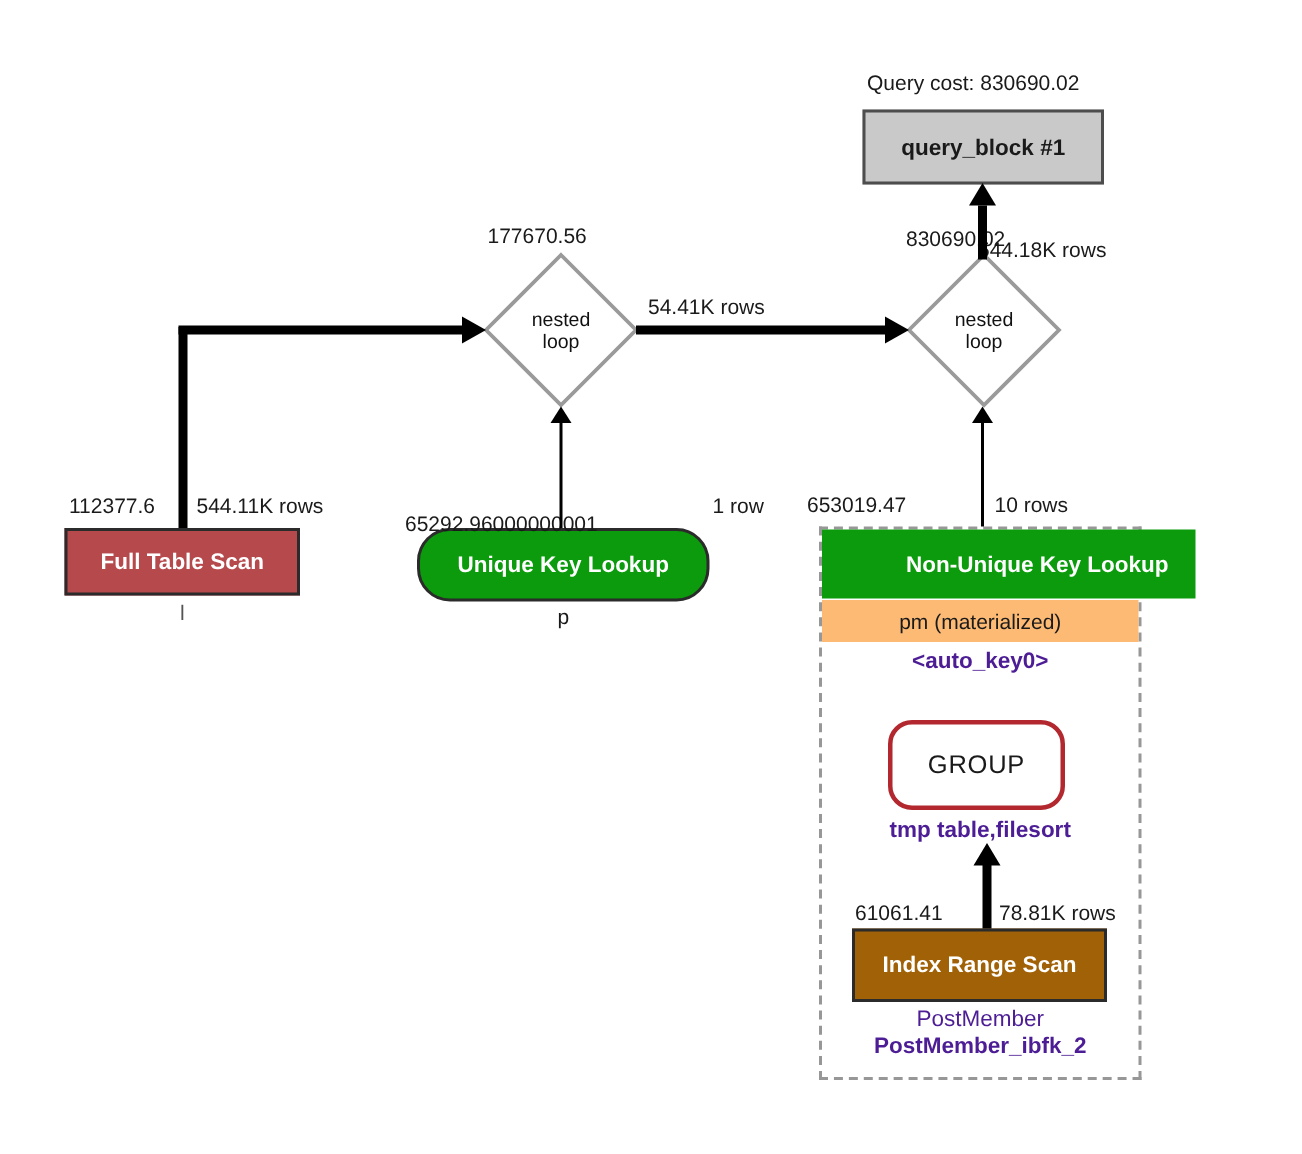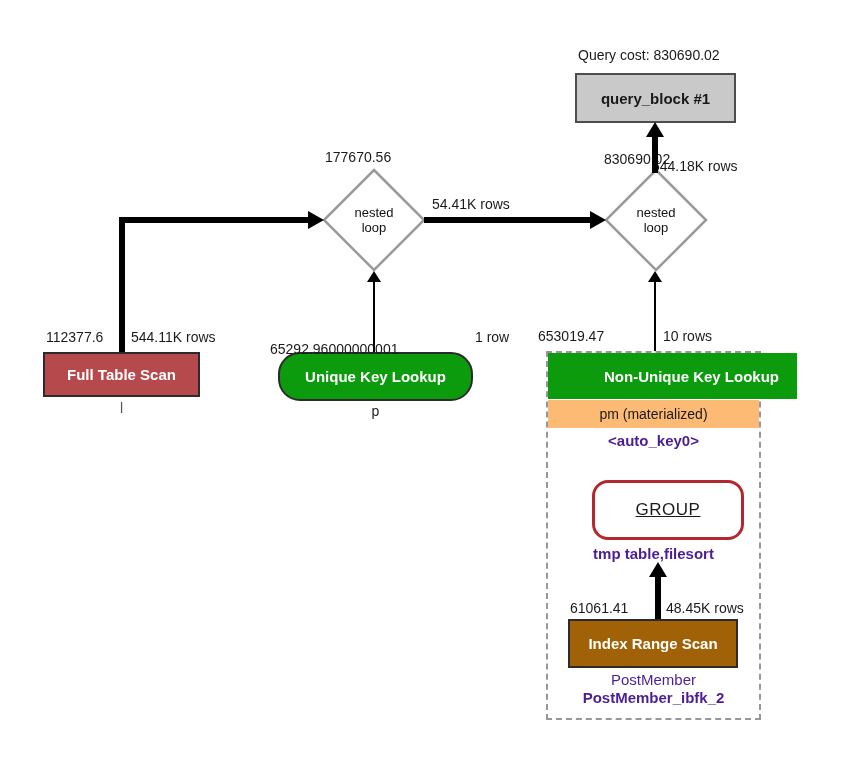--- a/index.html
+++ b/index.html
@@ -38,24 +38,24 @@
     position:absolute; left:0; top:0; width:100%; height:46px; background:#0b9b0c;
     display:flex; align-items:center; justify-content:center;
     color:#fff; font-weight:bold; font-size:15px;padding-left:38px;
   }
   .mat-band {
     position:absolute; left:0; top:47px; width:100%; height:28px; background:#fdba74;
     display:flex; align-items:center; justify-content:center; font-size:14px; color:#1a1a1a;
   }
   .center-lbl { position:absolute; left:0; width:100%; text-align:center; font-size:15px; color:#4c1d95; }
   .group-box {
-    position:absolute; left:44px; top:127px; width:152px; height:60px;
+    position:absolute; left:44px; top:127px; width:118px; height:60px;
     border:3px solid #b2282e; border-radius:16px; background:#fff; box-sizing:border-box;
     display:flex; align-items:center; justify-content:center;
-    font-size:17px; letter-spacing:0.5px; color:#1a1a1a; z-index:2;text-decoration:underline;
+    font-size:17px; letter-spacing:0.5px; color:#1a1a1a; z-index:2;
   }
 </style>
 </head>
 <body>
 
 <div class="canvas">
 
   <div class="lbl" style="left:578px; top:47px;">Query cost: 830690.02</div>
 
   <div class="qblock" style="left:575px; top:73px; width:161px; height:50px;">query_block #1</div>
@@ -111,20 +111,20 @@
     <div class="mat-header">Non-Unique Key Lookup</div>
     <div class="mat-band">pm (materialized)</div>
     <div class="center-lbl b" style="top:79px;">&lt;auto_key0&gt;</div>
 
     <div class="group-box">GROUP</div>
     <div class="center-lbl b" style="top:192px;">tmp table,filesort</div>
 
     <div class="line" style="left:107px; top:223px; width:6px; height:43px;"></div>
     <div class="head head-up-big" style="left:101px; top:209px;"></div>
     <div class="lbl" style="left:22px; top:247px;">61061.41</div>
-    <div class="lbl" style="left:118px; top:247px;">48.45K rows</div>
+    <div class="lbl" style="left:118px; top:247px;">78.81K rows</div>
 
     <div class="node" style="left:20px; top:266px; width:170px; height:49px; background:#a16207;">Index Range Scan</div>
     <div class="center-lbl" style="top:318px;">PostMember</div>
     <div class="center-lbl b" style="top:336px;">PostMember_ibfk_2</div>
   </div>
 
 </div>
 
 </body></html>

